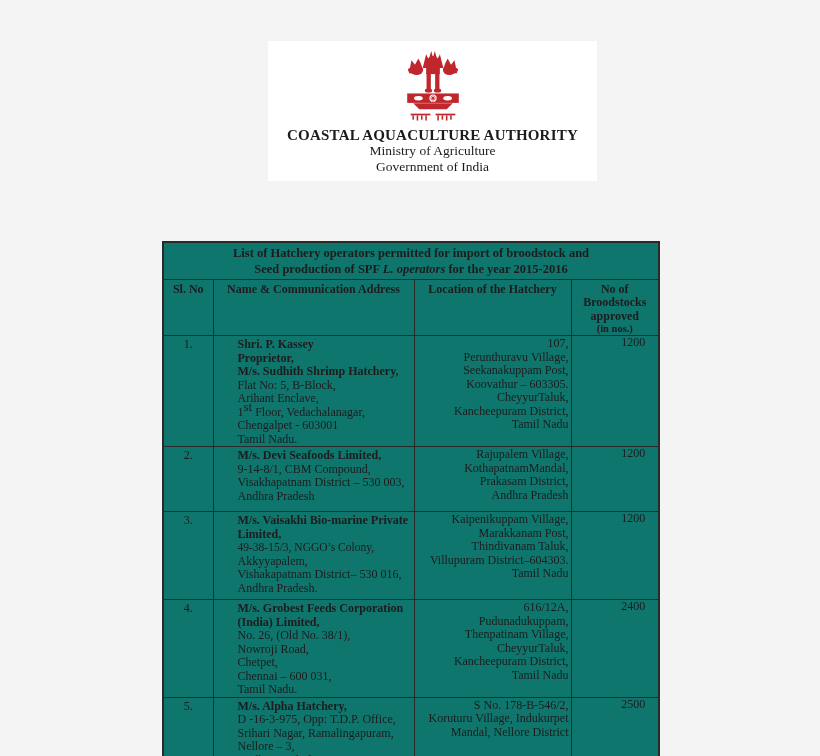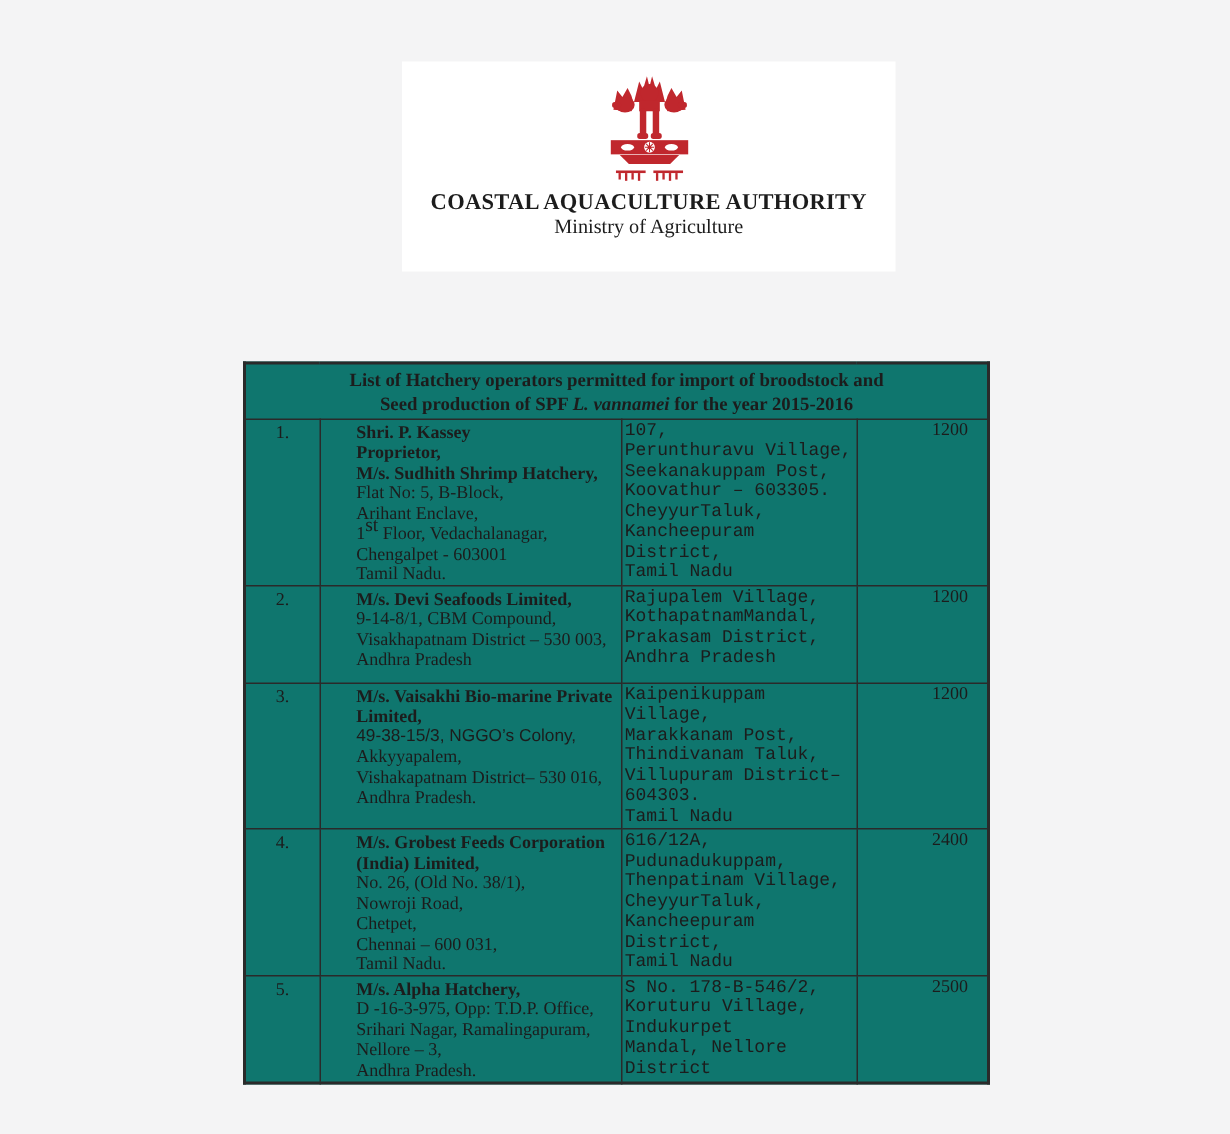--- a/index.html
+++ b/index.html
@@ -54,25 +54,25 @@
     font-size:12.5px;
     line-height:16px;
     padding-top:2px;
   }
   tr.head-row th { height:52px; text-align:center; font-weight:bold; padding-top:3px; }
   .head-small { font-size:10.5px; font-weight:bold; line-height:12px; }
   .prelines { white-space:pre-line; }
 
   td.sl-cell   { text-align:center; padding-top:2px; }
   td.name-cell { padding:2px 4px 0 24px; }
-  td.loc-cell  { text-align:left; vertical-align:middle; padding:1px 2px;font-family:Liberation Mono, monospace; }
+  td.loc-cell  { text-align:right; vertical-align:middle; padding:1px 2px; }
   td.num-cell  { text-align:center; vertical-align:middle; font-size:12px;padding-left:37px; }
 
   .b   { font-weight:bold; }
-  .sans{ font-family:Liberation Sans, sans-serif; font-size:11.5px; }
+  .sans{ font-family:Liberation Serif, serif; font-size:11.5px; }
   sup  { font-size:13px; line-height:0; vertical-align:super; }
 
   tr.r1 td { height:111px; }
   tr.r2 td { height:65px; }
   tr.r3 td { height:88px; }
   tr.r4 td { height:97px; }
   tr.r5 td { height:72px; }
 </style>
 </head>
 <body>
@@ -124,35 +124,47 @@
           <rect x="53" y="77" width="23" height="2"></rect>
           <rect x="55" y="79" width="1.8" height="6"></rect>
           <rect x="60" y="79" width="1.8" height="5"></rect>
           <rect x="65" y="79" width="1.8" height="6"></rect>
           <rect x="70" y="79" width="1.8" height="5"></rect>
         </g>
       </svg>
     </div>
     <div class="authority">COASTAL AQUACULTURE AUTHORITY</div>
     <div class="ministry">Ministry of Agriculture</div>
+    <div class="government">Government of India</div>
   </div>
 
   <table class="doc">
     <colgroup>
       <col style="width:50px">
         <col style="width:201px">
         <col style="width:157px">
         <col style="width:88px">
     </colgroup>
     <thead>
       <tr class="title-row">
         <td colspan="4">
           <div>List of Hatchery operators permitted for import of broodstock and</div>
-          <div><span>Seed production of SPF </span><i class="b">L. vannamei</i><span> for the year 2015-2016</span></div>
-        </td>
+          <div><span>Seed production of SPF </span><i class="b">L. operators</i><span> for the year 2015-2016</span></div>
+        </td>
+      </tr>
+      <tr class="head-row">
+        <th>Sl. No</th>
+        <th>Name &amp; Communication Address</th>
+        <th>Location of the Hatchery</th>
+        <th>
+          <div class="prelines">No of
+Broodstocks
+approved</div>
+          <div class="head-small">(in nos.)</div>
+        </th>
       </tr>
     </thead>
     <tbody>
 
       <tr class="r1">
         <td class="sl-cell">1.</td>
         <td class="name-cell">
           <div class="b prelines">Shri. P. Kassey
 Proprietor,
 M/s. Sudhith Shrimp Hatchery,</div>

